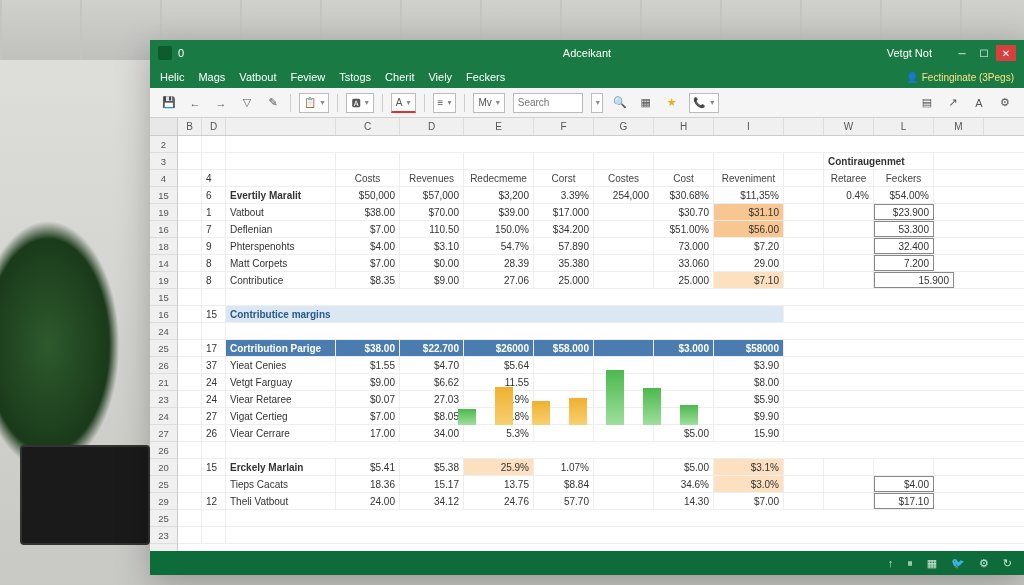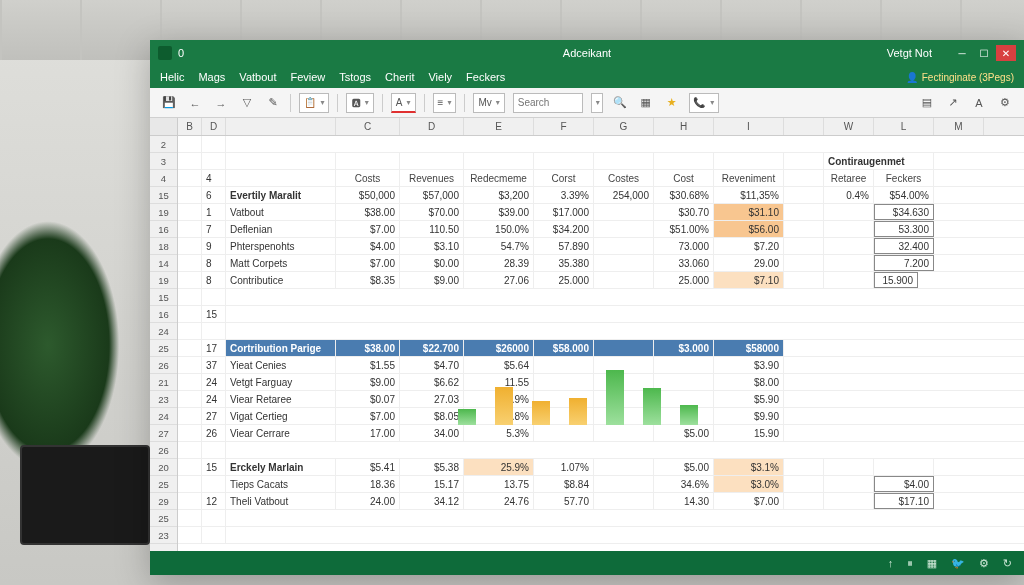--- a/index.html
+++ b/index.html
@@ -227,21 +227,21 @@
             <div class="cell " style="width:110px">Vatbout</div>
             <div class="cell r" style="width:64px">$38.00</div>
             <div class="cell r" style="width:64px">$70.00</div>
             <div class="cell r" style="width:70px">$39.00</div>
             <div class="cell r" style="width:60px">$17.000</div>
             <div class="cell r" style="width:60px"></div>
             <div class="cell r" style="width:60px">$30.70</div>
             <div class="cell r hl-orange" style="width:70px">$31.10</div>
             <div class="cell " style="width:40px"></div>
             <div class="cell r" style="width:50px"></div>
-            <div class="cell r side-box" style="width:60px">$34.630</div>
+            <div class="cell r side-box" style="width:60px">$23.900</div>
           </div>
           <div class="row ">
             <div class="cell " style="width:24px"></div>
             <div class="cell " style="width:24px">7</div>
             <div class="cell " style="width:110px">Deflenian</div>
             <div class="cell r" style="width:64px">$7.00</div>
             <div class="cell r" style="width:64px">110.50</div>
             <div class="cell r" style="width:70px">150.0%</div>
             <div class="cell r" style="width:60px">$34.200</div>
             <div class="cell r" style="width:60px"></div>
@@ -287,29 +287,30 @@
             <div class="cell " style="width:110px">Contributice</div>
             <div class="cell r" style="width:64px">$8.35</div>
             <div class="cell r" style="width:64px">$9.00</div>
             <div class="cell r" style="width:70px">27.06</div>
             <div class="cell r" style="width:60px">25.000</div>
             <div class="cell r" style="width:60px"></div>
             <div class="cell r" style="width:60px">25.000</div>
             <div class="cell r hl-orange-lt" style="width:70px">$7.10</div>
             <div class="cell " style="width:40px"></div>
             <div class="cell r" style="width:50px"></div>
-            <div class="cell r side-box" style="width:44px">15.900</div>
+            <div class="cell r side-box" style="width:80px">15.900</div>
           </div>
           <div class="row ">
             <div class="cell " style="width:24px"></div>
             <div class="cell " style="width:24px"></div>
           </div>
           <div class="row ">
             <div class="cell " style="width:24px"></div>
             <div class="cell " style="width:24px">15</div>
+            <div class="cell sec-blue" style="width:558px">Contributice margins</div>
           </div>
           <div class="row ">
             <div class="cell " style="width:24px"></div>
             <div class="cell " style="width:24px"></div>
           </div>
           <div class="row ">
             <div class="cell " style="width:24px"></div>
             <div class="cell " style="width:24px">17</div>
             <div class="cell sec-blue-dark" style="width:110px">Cortribution Parige</div>
             <div class="cell sec-blue-dark r" style="width:64px">$38.00</div>

